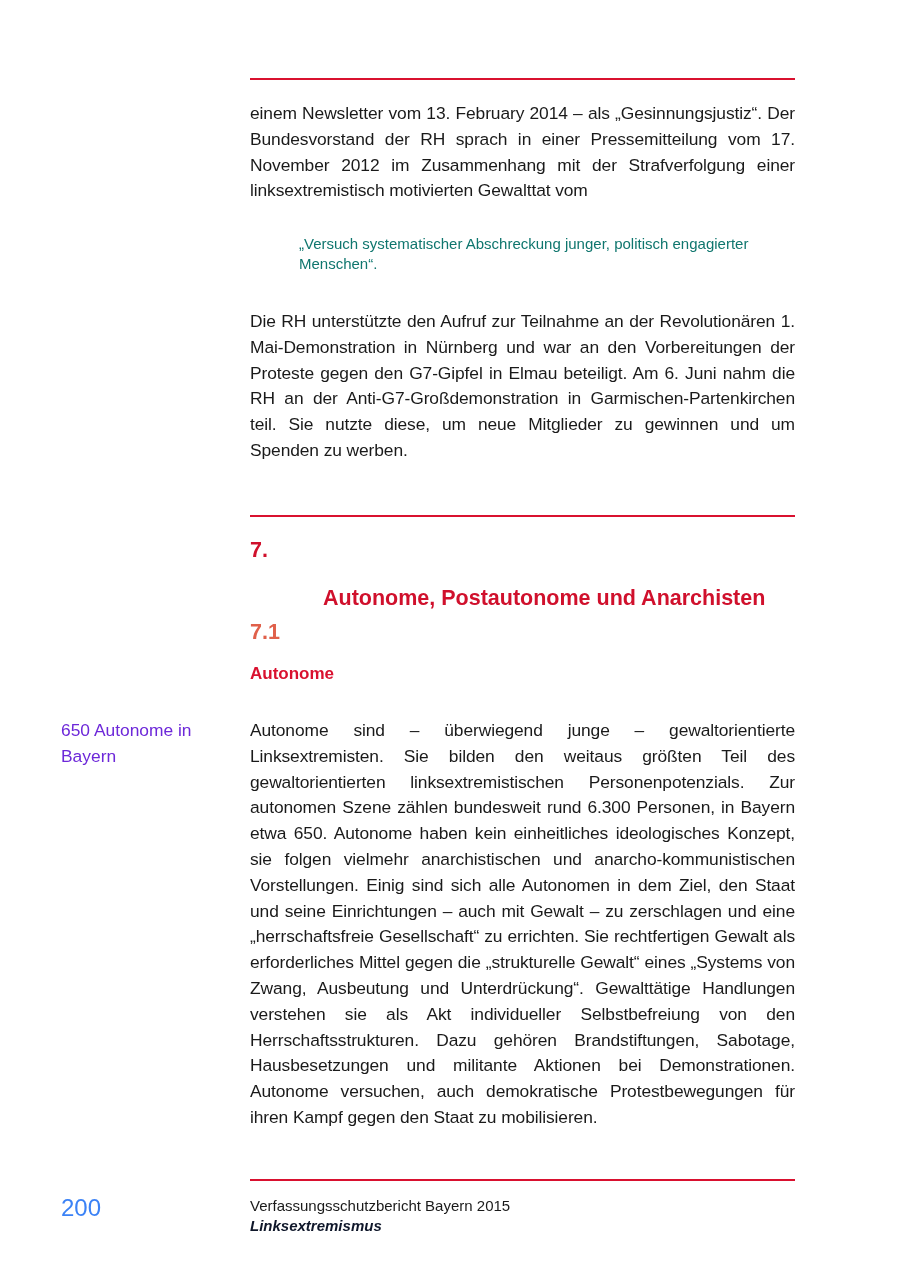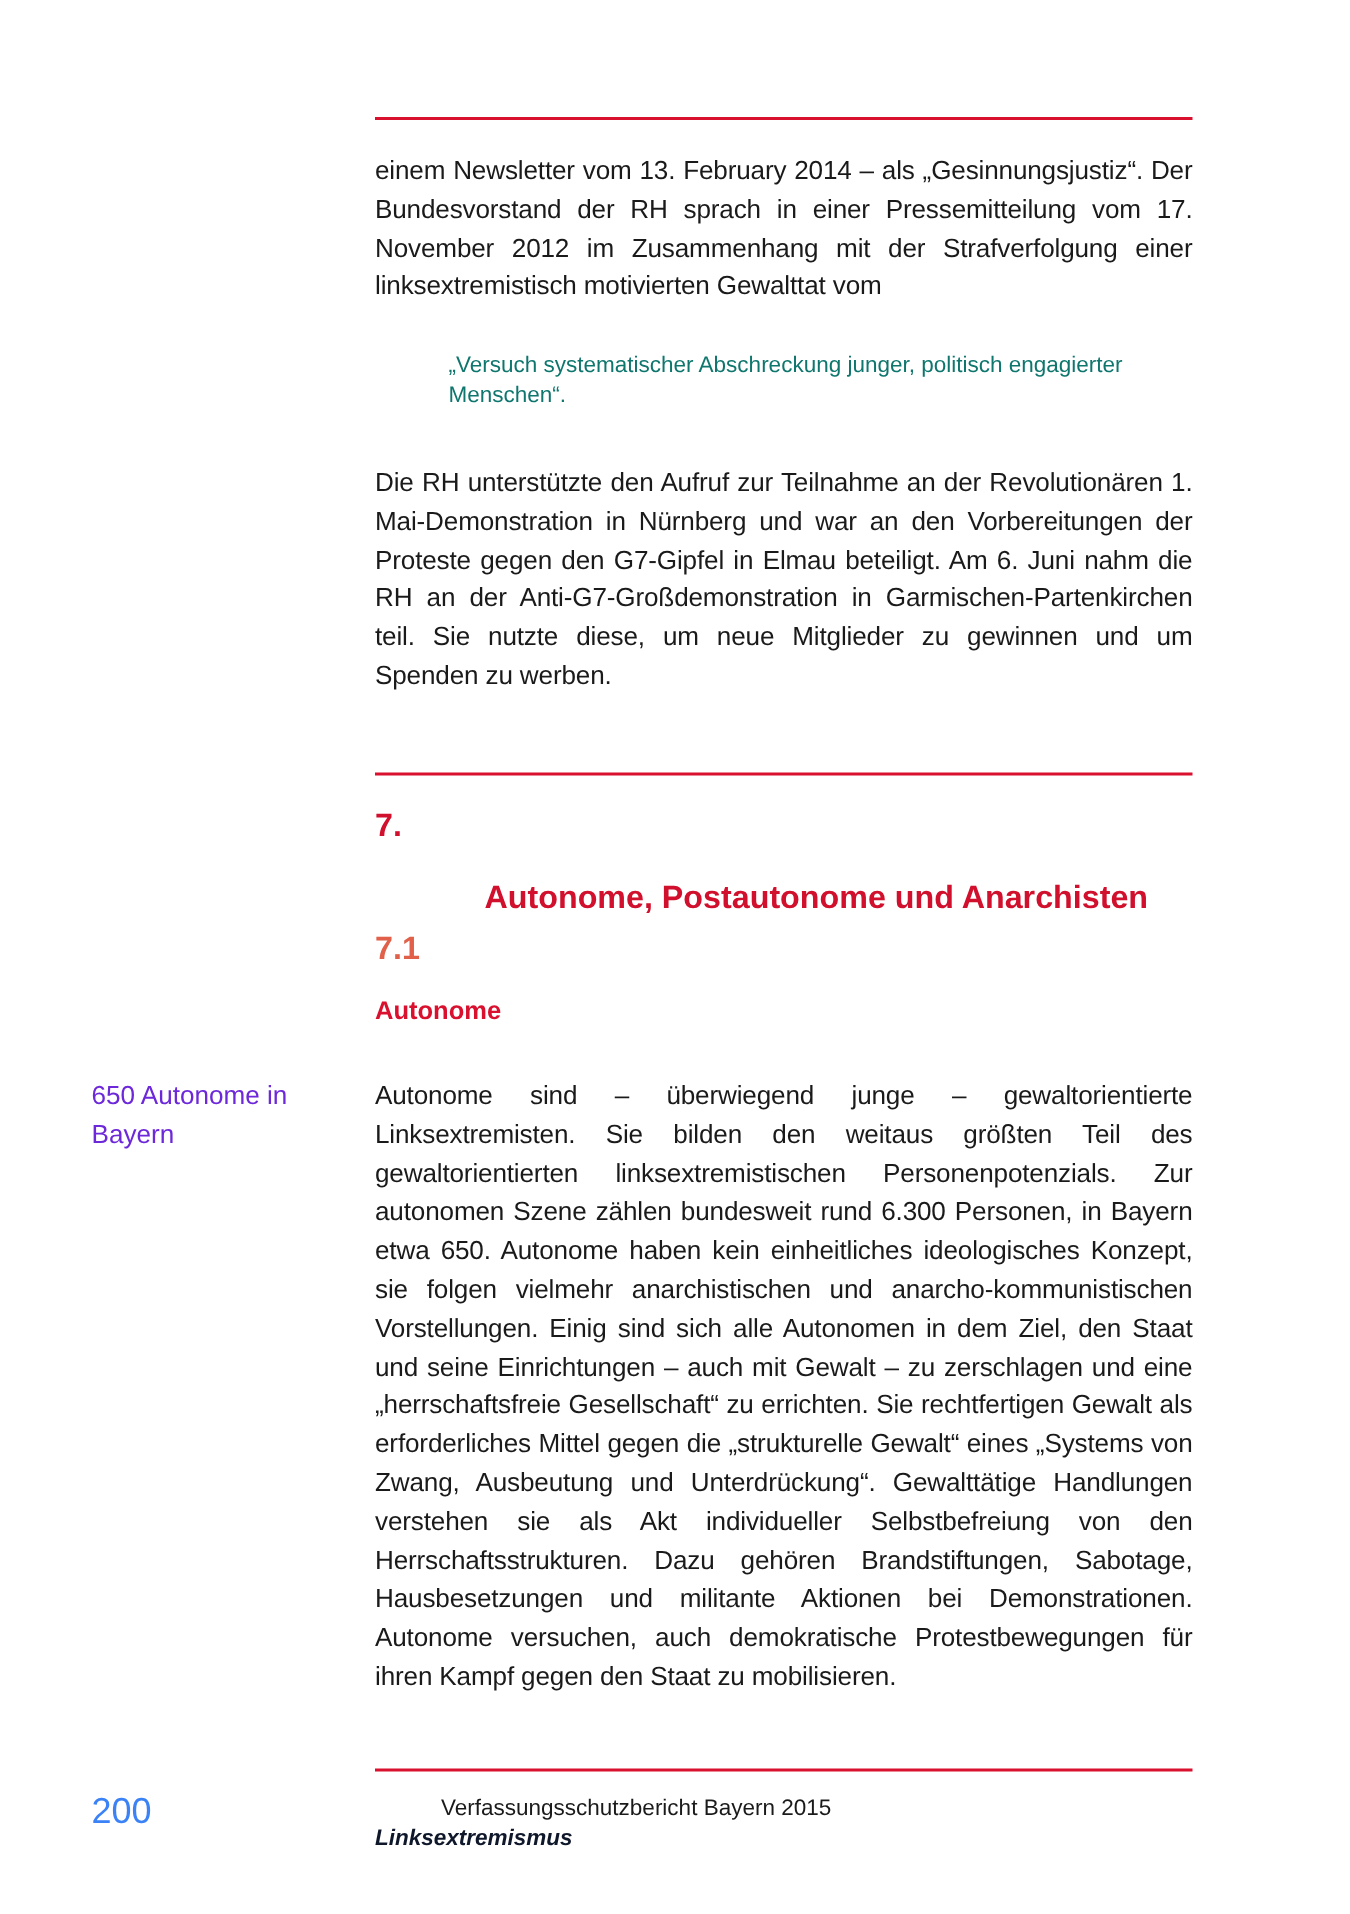--- a/index.html
+++ b/index.html
@@ -25,21 +25,21 @@
   .heading .txt { position: absolute; left: 73px; top: 0; width: 470px; margin-top: 48px; }
   .subheading { color: #e0604a; }
   .label-bold {
     position: absolute; left: 250px; font-weight: bold; font-size: 17px; color: #d9112f;
   }
   .margin-note {
     position: absolute; left: 61px; width: 170px;
     font-size: 17.4px; line-height: 25.8px; color: #6d28d9;
   }
   .page-num { position: absolute; left: 61px; top: 1194px; font-size: 24px; color: #3b82f6; }
-  .footer-title { position: absolute; left: 250px; top: 1197px; font-size: 15px; color: #1a1a1a; margin-left: 44px; }
+  .footer-title { position: absolute; left: 250px; top: 1197px; font-size: 15px; color: #1a1a1a; }
   .footer-section { position: absolute; left: 250px; top: 1217px; font-size: 15px; font-weight: bold; color: #0f172a; font-style: italic; }
 </style>
 </head>
 <body>
 
 <div class="rule" style="top:78px;"></div>
 
 <p class="body-text" style="top:101px; margin:0;">einem Newsletter vom 13. February 2014 – als „Gesinnungsjustiz“. Der Bundesvorstand der RH sprach in einer Pressemitteilung vom 17. November 2012 im Zusammenhang mit der Strafverfolgung einer linksextremistisch motivierten Gewalttat vom</p>
 
 <p class="quote" style="top:234px; margin:0;">„Versuch systematischer Abschreckung junger, politisch engagierter Menschen“.</p>

